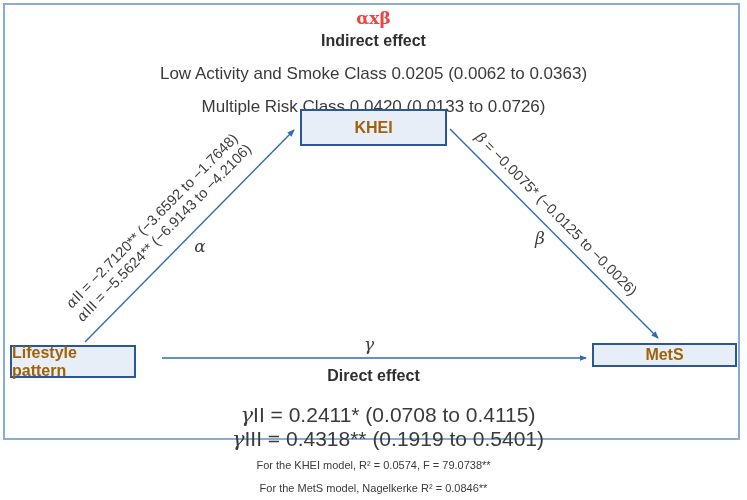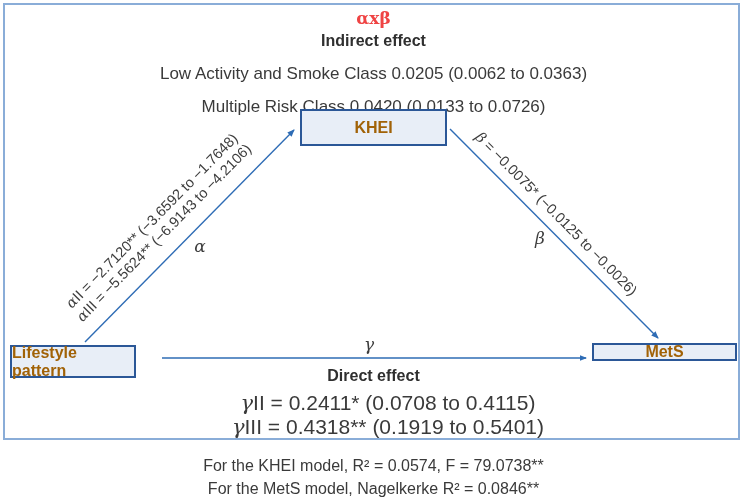--- a/index.html
+++ b/index.html
@@ -25,42 +25,42 @@
   }
   .fig-subtitle{font-weight:bold;font-size:16px;color:#2f2f2f;line-height:22px;margin-top:2px;}
   .indirect-line{font-size:17px;line-height:23px;margin-top:10px;}
   .node{
     position:absolute;background:var(--box_fill);border:2px solid var(--box_border);
     box-sizing:border-box;display:flex;align-items:center;justify-content:center;
     font-weight:bold;font-size:16px;color:#a16207;
   }
   .node-khei{left:300px;top:109px;width:147px;height:37px;}
   .node-lifestyle{left:10px;top:345px;width:126px;height:33px;}
-  .node-mets{left:592px;top:343px;width:145px;height:18px;}
+  .node-mets{left:592px;top:343px;width:145px;height:24px;}
   .arrows{position:absolute;left:0;top:0;width:747px;height:500px;}
   .arrows line{stroke:var(--arrow);stroke-width:1.4px;}
   .arrows .head{fill:var(--arrow);}
   .rot-label{
     position:absolute;white-space:nowrap;font-size:14.5px;line-height:17px;
     text-align:center;color:#3d3d3d;
   }
   .alpha-rot{left:158px;top:227px;transform:translate(-50%,-50%) rotate(-45.5deg);}
   .beta-rot{left:556px;top:214px;transform:translate(-50%,-50%) rotate(45.3deg);}
   .greek{font-family:"DejaVu Serif", serif;font-style:italic;}
   .path-sym{
     position:absolute;transform:translate(-50%,-50%);
     font-family:"DejaVu Serif", serif;font-style:italic;font-size:17px;color:#3d3d3d;
   }
   .sym-alpha{left:200px;top:246px;}
   .sym-beta{left:540px;top:238px;}
   .sym-gamma{left:369px;top:344px;}
   .direct-block{position:absolute;left:0;top:366px;width:747px;text-align:center;}
-  .direct-title{font-weight:bold;font-size:16px;color:#2f2f2f;line-height:20px;margin-bottom:5px;}
+  .direct-title{font-weight:bold;font-size:16px;color:#2f2f2f;line-height:20px;margin-bottom:17px;}
   .direct-line{font-size:21px;line-height:23px;margin-left:29px;}
-  .footnotes{position:absolute;left:0;top:454px;width:747px;text-align:center;font-size:16px;line-height:23px;}
+  .footnotes{position:absolute;left:0;top:454px;width:747px;text-align:center;font-size:11px;line-height:23px;}
 </style>
 </head>
 <body>
 
 <div id="app">
 
   <div class="frame"></div>
 
   <div class="top-block">
     <div class="fig-title">αxβ</div>

